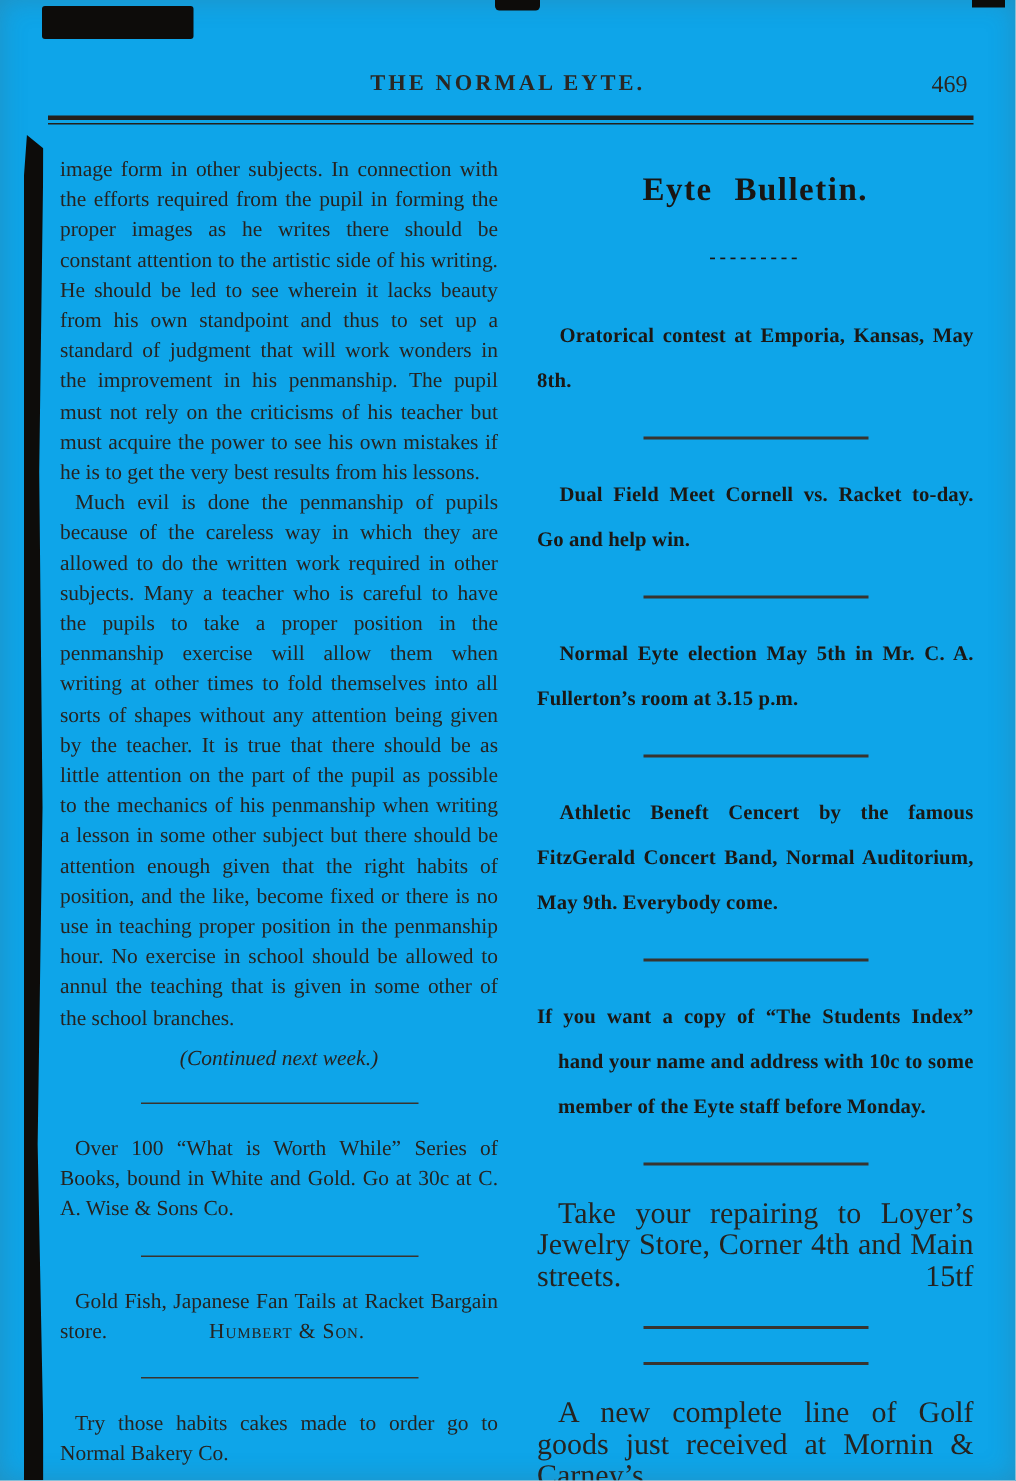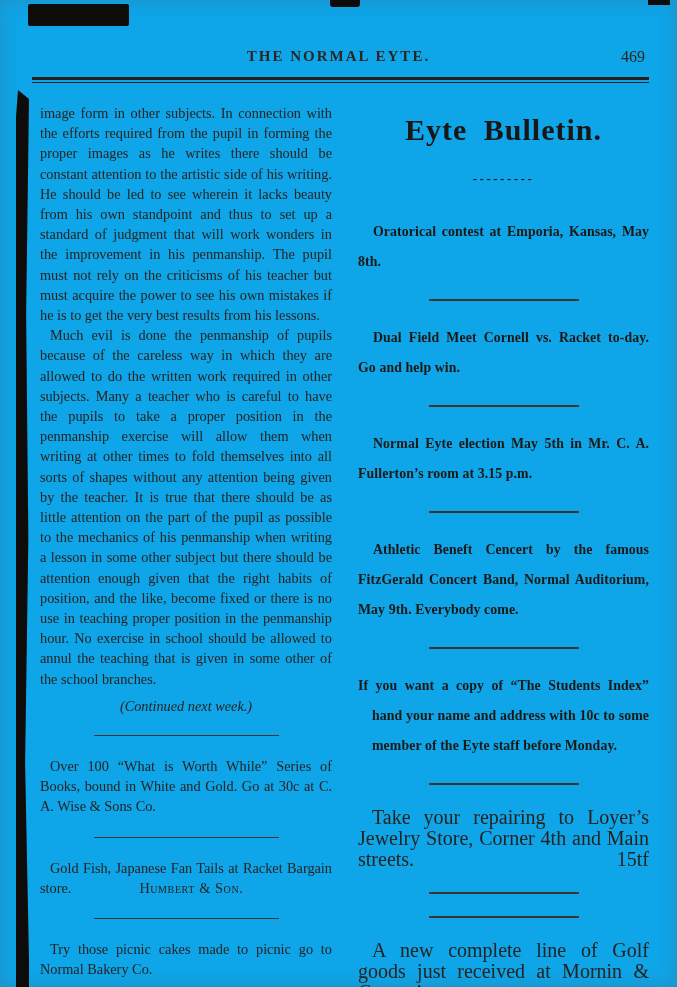--- a/index.html
+++ b/index.html
@@ -88,21 +88,21 @@
     display: inline-block;
     margin-left: 58px;
     font-variant: small-caps;
     letter-spacing: .6px;
   }
 
   
   .bulletin-title {
     margin: 10px 0 0;
     text-align: center;
-    font-size: 30px;
+    font-size: 22px;
     font-weight: bold;
     letter-spacing: 1px;
     word-spacing: 8px;
     color: #191613;
   }
   .ornament {
     margin: 24px 0 30px;
     text-align: center;
     font-weight: bold;
     font-size: 13px;
@@ -156,21 +156,21 @@
       <p class="body-par">Much evil is done the penmanship of pupils because of the careless way in which they are allowed to do the written work required in other subjects.  Many a teacher who is careful to have the pupils to take a proper position in the penmanship exercise will allow them when writing at other times to fold themselves into all sorts of shapes without any attention being given by the teacher.  It is true that there should be as little attention on the part of the pupil as possible to the mechanics of his penmanship when writing a lesson in some other subject but there should be attention enough given that the right habits of position, and the like, become fixed or there is no use in teaching proper position in the penmanship hour.  No exercise in school should be allowed to annul the teaching that is given in some other of the school branches.</p>
       <p class="continued">(Continued next week.)</p>
 
       <hr class="rule rule-left">
       <p class="body-par">Over 100 “What is Worth While” Series of Books, bound in White and Gold.  Go at 30c at C. A. Wise &amp; Sons Co.</p>
 
       <hr class="rule rule-left">
       <p class="body-par"><span>Gold Fish, Japanese Fan Tails at Racket Bargain store.</span><span class="signature">Humbert &amp; Son.</span></p>
 
       <hr class="rule rule-left">
-      <p class="body-par">Try those picnic cakes made to picnic go to Normal Bakery Co.</p>
+      <p class="body-par">Try those habits cakes made to order go to Normal Bakery Co.</p>
     </section>
 
     <section class="col-right">
       <h1 class="bulletin-title">Eyte Bulletin.</h1>
       <div class="ornament">---------</div>
 
       <p class="bulletin-item">Oratorical contest at Emporia, Kansas, May 8th.</p>
       <hr class="rule rule-right">
 
       <p class="bulletin-item">Dual Field Meet Cornell vs. Racket to-day.  Go and help win.</p>

